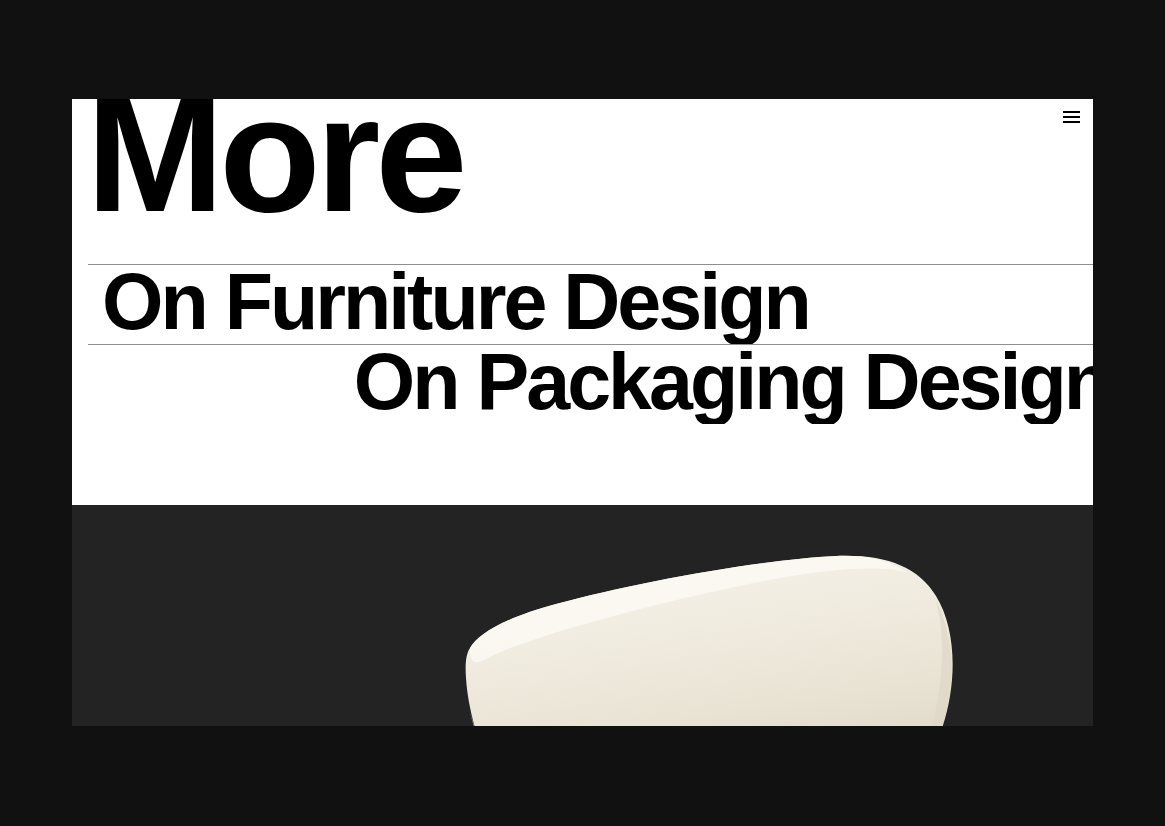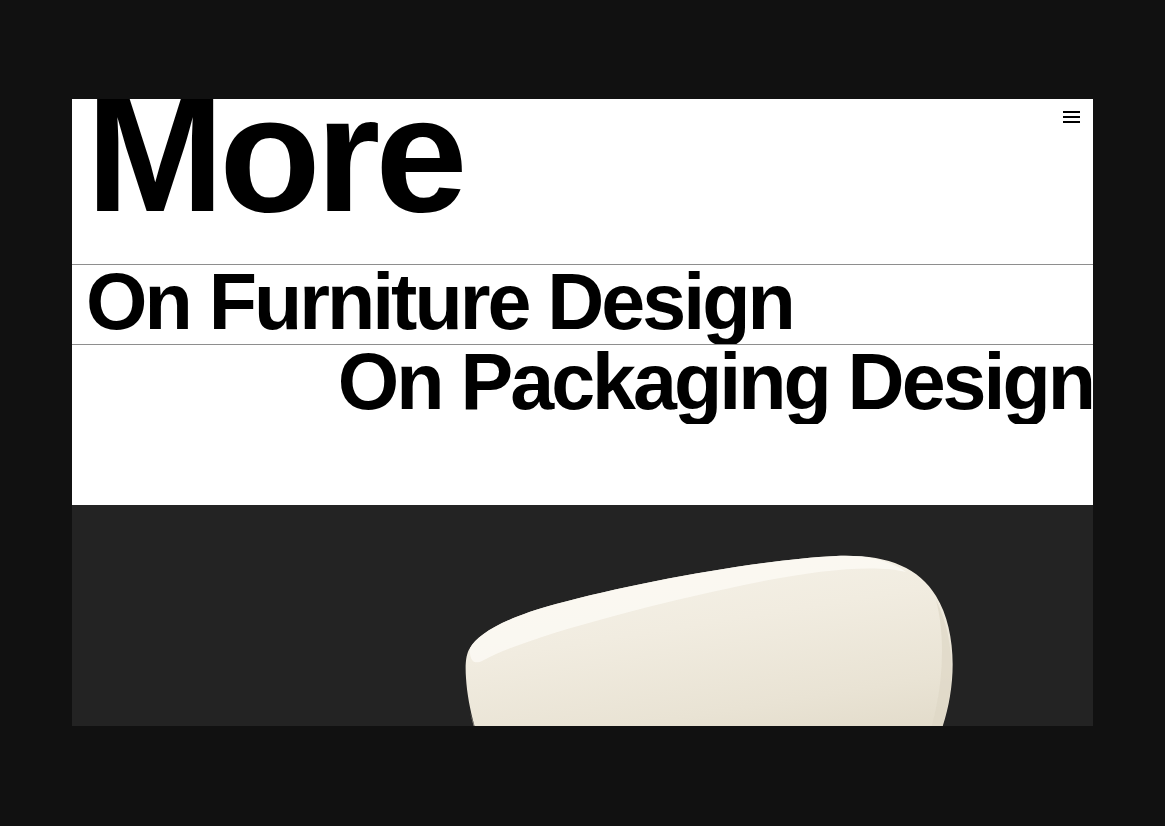--- a/index.html
+++ b/index.html
@@ -87,21 +87,21 @@
     font-weight: 700;
     letter-spacing: -5px;
     color: #000000;
     font-family: "Liberation Sans", "DejaVu Sans", sans-serif;
     white-space: nowrap;
   }
 
   
   .menu-rows {
     position: absolute;
-    left: 0;
+    left: 16px;
     top: 165px;
     width: 100%;
   }
   .menu-row {
     position: relative;
     height: 80px;
     border-top: 1px solid #8e8e8e;
     display: flex;
     align-items: center;
     padding-left: 14px;

